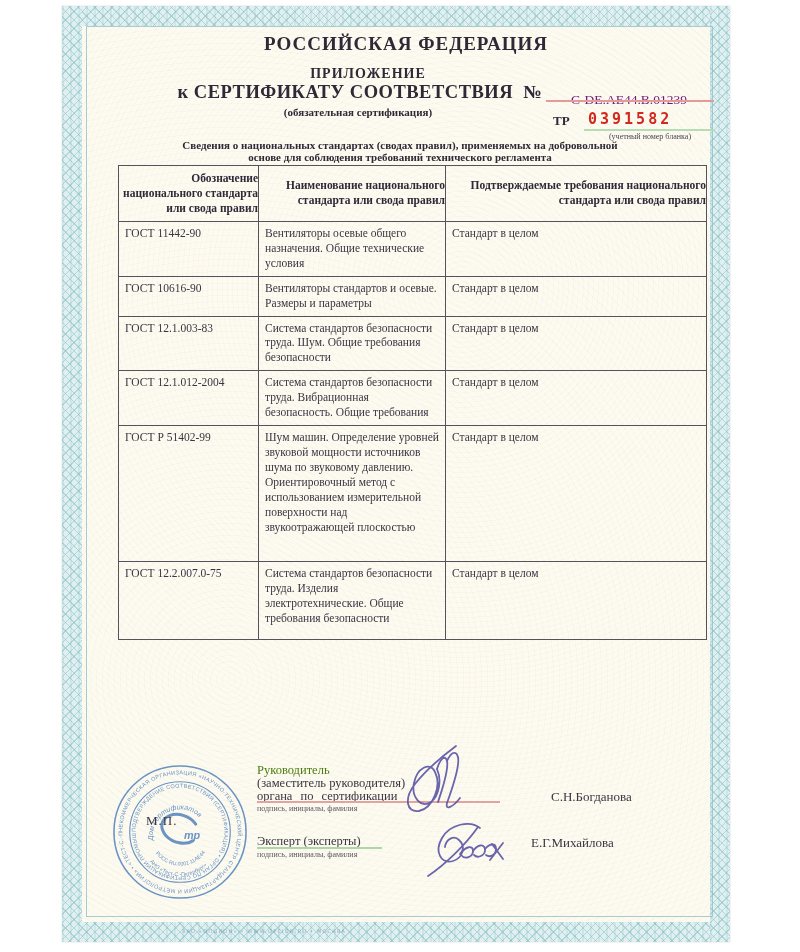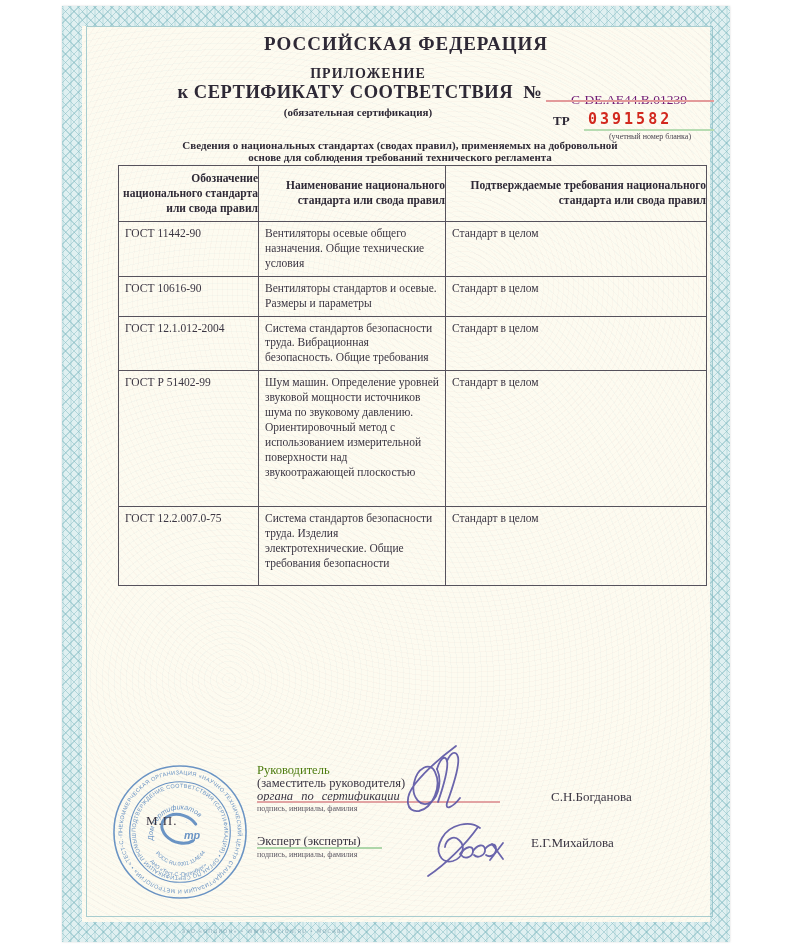--- a/index.html
+++ b/index.html
@@ -45,21 +45,21 @@
 
   table.std { position:absolute; left:118px; top:165px; width:588px; border-collapse:collapse; table-layout:fixed; }
   table.std th, table.std td { border:1px solid #56525c; font-size:11.5px; line-height:1.3; padding:4px 6px 5px 6px; }
   table.std th { font-weight:bold; text-align:right; vertical-align:middle; color:#2e2936; padding:5px 0; }
   table.std td { text-align:left; vertical-align:top; color:#3a3542; }
   tr.r5 td { padding-bottom:26px; }
 
   .mp { left:146px; top:813px; font-size:13px; color:#3a3542; letter-spacing:1px; }
   .role1 { left:257px; top:763px; font-size:12.5px; color:#4d7c0f; }
   .role2 { left:257px; top:776px; font-size:12.5px; color:#3a3542; }
-  .role3 { left:257px; top:789px; font-size:12.5px; color:#3a3542; word-spacing:5px;font-style:italic; }
+  .role3 { left:257px; top:789px; font-size:12.5px; color:#3a3542; word-spacing:5px; }
   .u-sign1 { left:257px; top:801px; width:243px; height:1.5px; background:#e2a3a3; }
   .cap1 { left:257px; top:804px; font-size:8px; color:#5a5560; }
   .name1 { left:531px; top:789px; font-size:13px; color:#3a3542;margin-left:20px; }
   .role-exp { left:257px; top:834px; font-size:12.5px; color:#3a3542; }
   .u-sign2 { left:257px; top:847px; width:125px; height:1.5px; background:#aed6a9; }
   .cap2 { left:257px; top:850px; font-size:8px; color:#5a5560; }
   .name2 { left:531px; top:835px; font-size:13px; color:#3a3542; }
 
   .stamp-svg { left:111px; top:763px; width:138px; height:138px; opacity:.82; mix-blend-mode:multiply; }
   .sig-svg { position:absolute; }
@@ -107,20 +107,25 @@
     </thead>
     <tbody>
       <tr>
         <td>ГОСТ 11442-90</td>
         <td>Вентиляторы осевые общего назначения. Общие технические условия</td>
         <td>Стандарт в целом</td>
       </tr>
       <tr>
         <td>ГОСТ 10616-90</td>
         <td>Вентиляторы стандартов и осевые. Размеры и параметры</td>
+        <td>Стандарт в целом</td>
+      </tr>
+      <tr>
+        <td>ГОСТ 12.1.003-83</td>
+        <td>Система стандартов безопасности труда. Шум. Общие требования безопасности</td>
         <td>Стандарт в целом</td>
       </tr>
       <tr>
         <td>ГОСТ 12.1.012-2004</td>
         <td>Система стандартов безопасности труда. Вибрационная безопасность. Общие требования</td>
         <td>Стандарт в целом</td>
       </tr>
       <tr class="r5">
         <td>ГОСТ Р 51402-99</td>
         <td>Шум машин. Определение уровней звуковой мощности источников шума по звуковому давлению. Ориентировочный метод с использованием измерительной поверхности над звукоотражающей плоскостью</td>

